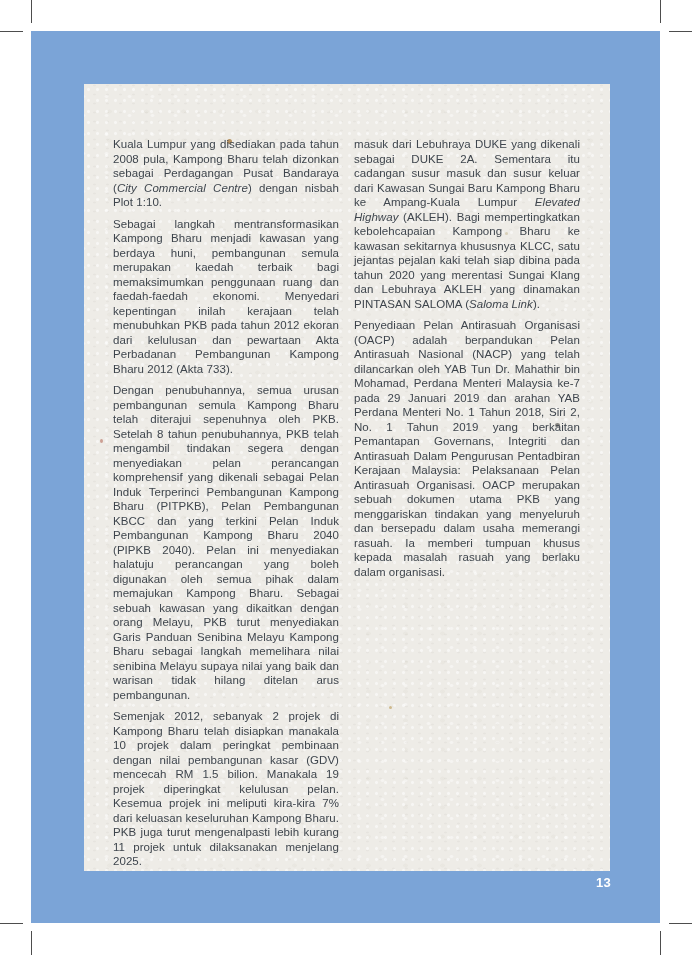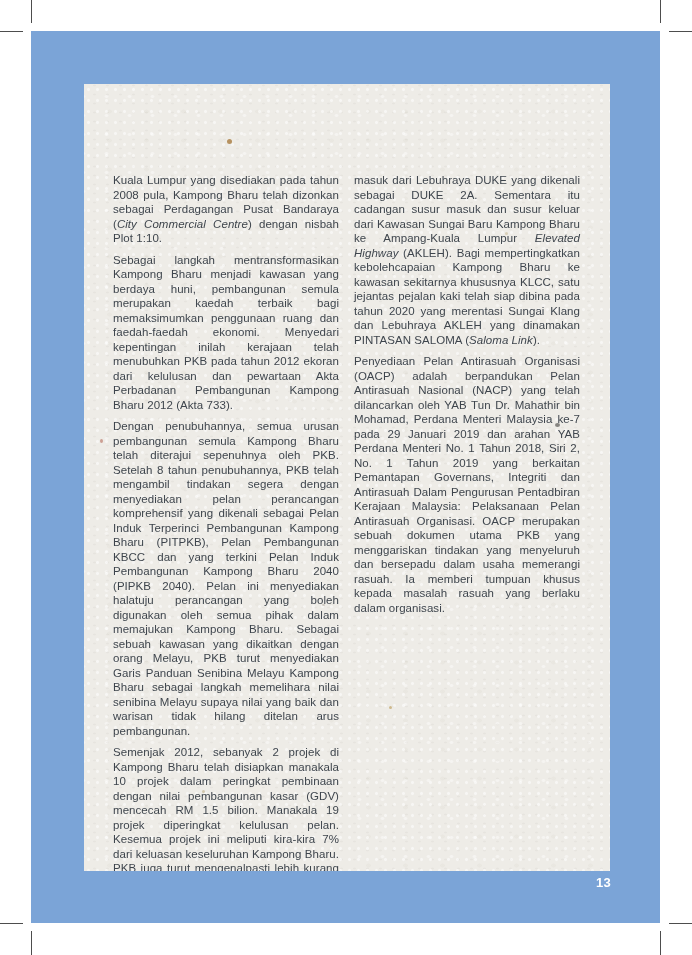--- a/index.html
+++ b/index.html
@@ -70,21 +70,21 @@
   .sp7 { left: 238px; top: 520px; width: 3px; height: 2px; background: #a9a296; opacity: .5;  }
 
   
   .text-grid {
     position: absolute;
     left: 29px;
     top: 53px;
     display: flex;
     gap: 15px;
   }
-  .col { width: 226px; margin-top: 36px; }
+  .col { width: 226px; }
   p.para {
     margin: 0 0 7px 0;
     font-size: 11.5px;
     line-height: 14.5px;
     text-align: justify;
     color: var(--ink, #3e454d);
     letter-spacing: 0.05px;
   }
   p.para:last-child { margin-bottom: 0; }
   p.para em { font-style: italic; }

